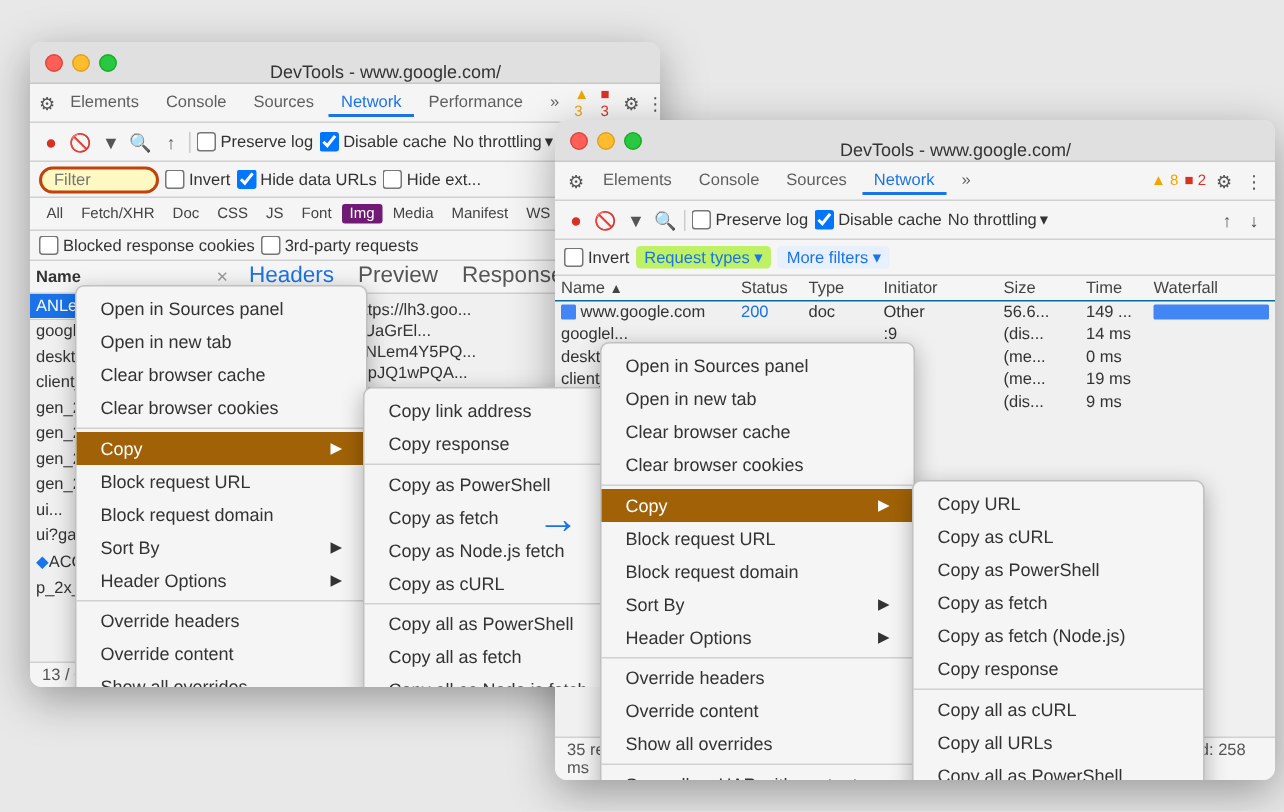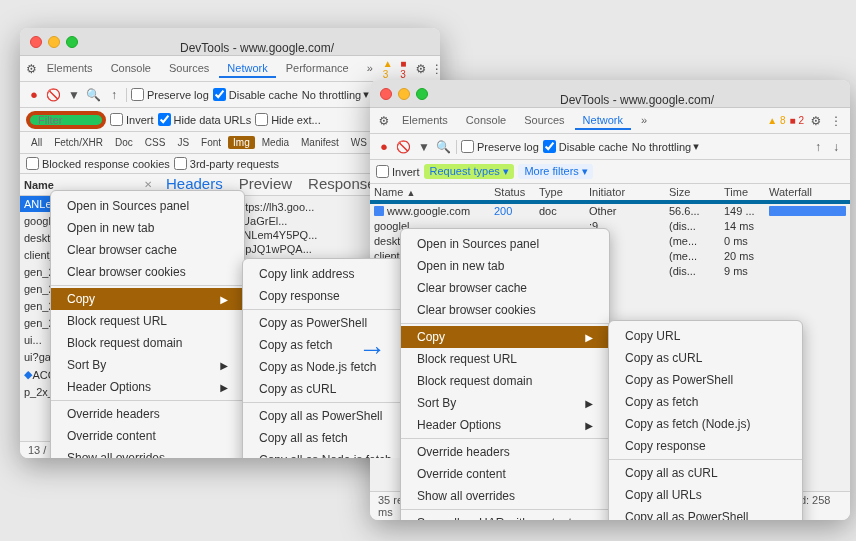--- a/index.html
+++ b/index.html
@@ -113,22 +113,22 @@
       background: #f5f5f5;
       border-bottom: 1px solid #d0d0d0;
       display: flex;
       align-items: center;
       padding: 2px 6px;
       height: 24px;
       gap: 4px;
     }
 
     .filter-input {
-      background: #22c55e;
-      border: 4px solid #c2410c;
+      background: #fef9c3;
+      border: 2px solid #c2410c;
       border-radius: 10px;
       padding: 1px 8px;
       font-size: 11px;
       width: 80px;
       height: 18px;
       outline: none;
     }
 
     
     .type-filter-bar {
@@ -145,28 +145,28 @@
     .type-btn {
       padding: 1px 5px;
       font-size: 10px;
       cursor: pointer;
       border-radius: 2px;
       color: #444;
       white-space: nowrap;
     }
 
     .type-btn.active {
-      background: #a16207;
+      background: #701a75;
       color: white;
     }
 
     .table-header {
       background: #f5f5f5;
       display: flex;
-      border-bottom: 4px solid #0369a1;
+      border-bottom: 1px solid #0369a1;
       padding: 2px 4px;
       font-size: 11px;
       font-weight: 500;
       color: #444;
     }
 
     .col-name { width: 120px; flex-shrink: 0; }
     .col-status { width: 45px; flex-shrink: 0; }
     .col-type { width: 50px; flex-shrink: 0; }
     .col-initiator { width: 80px; flex-shrink: 0; }
@@ -609,21 +609,21 @@
           <div class="row-cell col-size">(me...</div>
           <div class="row-cell col-time">0 ms</div>
           <div class="row-cell col-waterfall"></div>
         </div>
         <div class="table-row">
           <div class="row-cell col-name">client_2...</div>
           <div class="row-cell col-status"></div>
           <div class="row-cell col-type"></div>
           <div class="row-cell col-initiator">:112</div>
           <div class="row-cell col-size">(me...</div>
-          <div class="row-cell col-time">20 ms</div>
+          <div class="row-cell col-time">19 ms</div>
           <div class="row-cell col-waterfall"></div>
         </div>
         <div class="table-row">
           <div class="row-cell col-name">gen_20...</div>
           <div class="row-cell col-status"></div>
           <div class="row-cell col-type"></div>
           <div class="row-cell col-initiator">:62</div>
           <div class="row-cell col-size">(dis...</div>
           <div class="row-cell col-time">9 ms</div>
           <div class="row-cell col-waterfall"></div>

